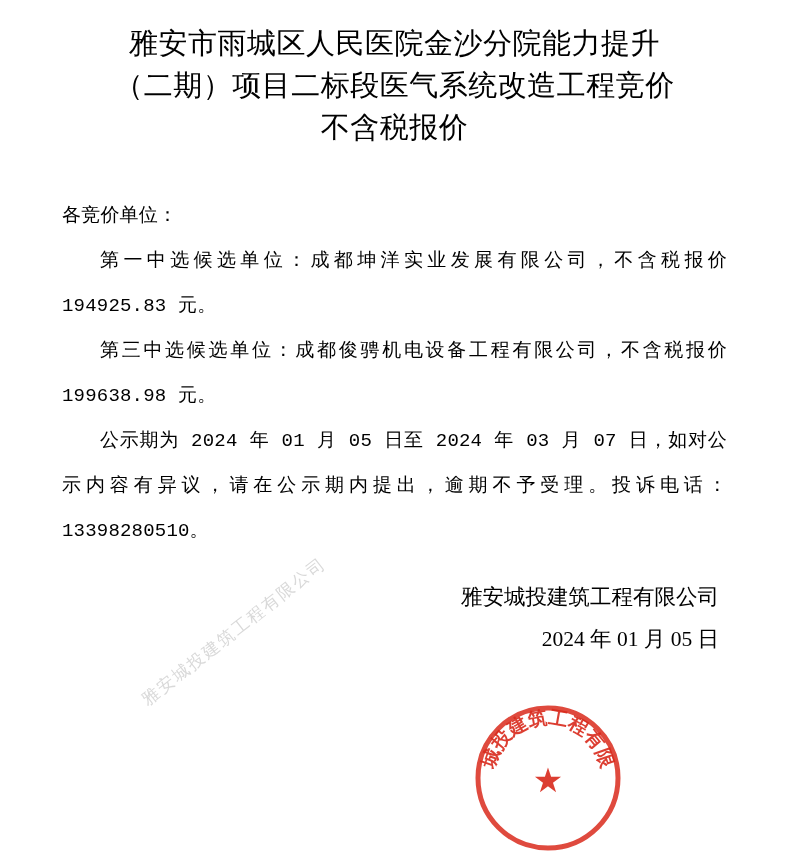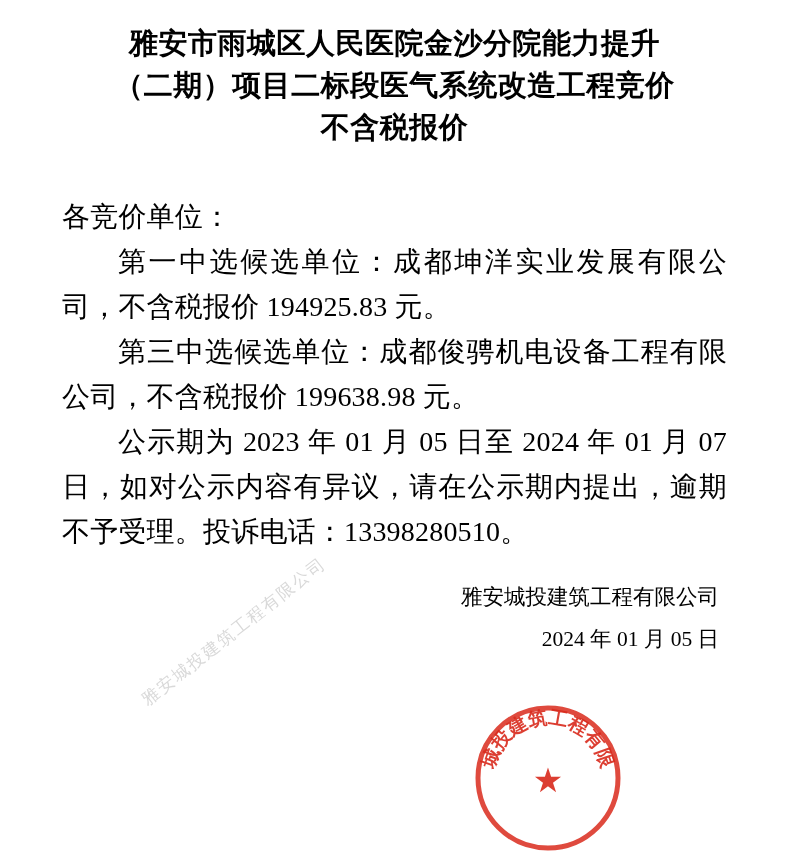--- a/index.html
+++ b/index.html
@@ -17,36 +17,37 @@
   }
   .page {
     position: relative;
     width: 789px;
     height: 857px;
     box-sizing: border-box;
     padding: 22px 62px 0 62px;
   }
   .doc-title {
     text-align: center;
-    font-weight: bold;
+    font-weight: normal;
     font-size: 29px;
     line-height: 42px;
     letter-spacing: 0.5px;
     margin: 0 auto;
     width: 590px;
   }
   .title-line {
     display: block;
     white-space: nowrap;
   }
   .body-block {
     margin-top: 46px;
-    font-size: 28px;
+    font-size: 19px;
     line-height: 45px;
     letter-spacing: 0.2px;
+    font-family: Liberation Mono, monospace;
   }
   .para {
     margin: 0;
     text-align: justify;
     text-justify: inter-ideograph;
   }
   .para.indent {
     text-indent: 2em;
   }
   .para.noindent {
@@ -96,21 +97,21 @@
   <div class="doc-title">
     <span class="title-line">雅安市雨城区人民医院金沙分院能力提升</span>
     <span class="title-line">（二期）项目二标段医气系统改造工程竞价</span>
     <span class="title-line">不含税报价</span>
   </div>
 
   <div class="body-block">
     <p class="para noindent">各竞价单位：</p>
     <p class="para indent">第一中选候选单位：成都坤洋实业发展有限公司，不含税报价 194925.83 元。</p>
     <p class="para indent">第三中选候选单位：成都俊骋机电设备工程有限公司，不含税报价 199638.98 元。</p>
-    <p class="para indent">公示期为 2023 年 01 月 05 日至 2024 年 01 月 07 日，如对公示内容有异议，请在公示期内提出，逾期不予受理。投诉电话：13398280510。</p>
+    <p class="para indent">公示期为 2024 年 01 月 05 日至 2024 年 03 月 07 日，如对公示内容有异议，请在公示期内提出，逾期不予受理。投诉电话：13398280510。</p>
   </div>
 
   <div class="signature">
     <span class="sig-line">雅安城投建筑工程有限公司</span>
     <span class="sig-line">2024 年 01 月 05 日</span>
   </div>
 
   <div class="watermark">雅安城投建筑工程有限公司</div>
 
   <div class="seal">

